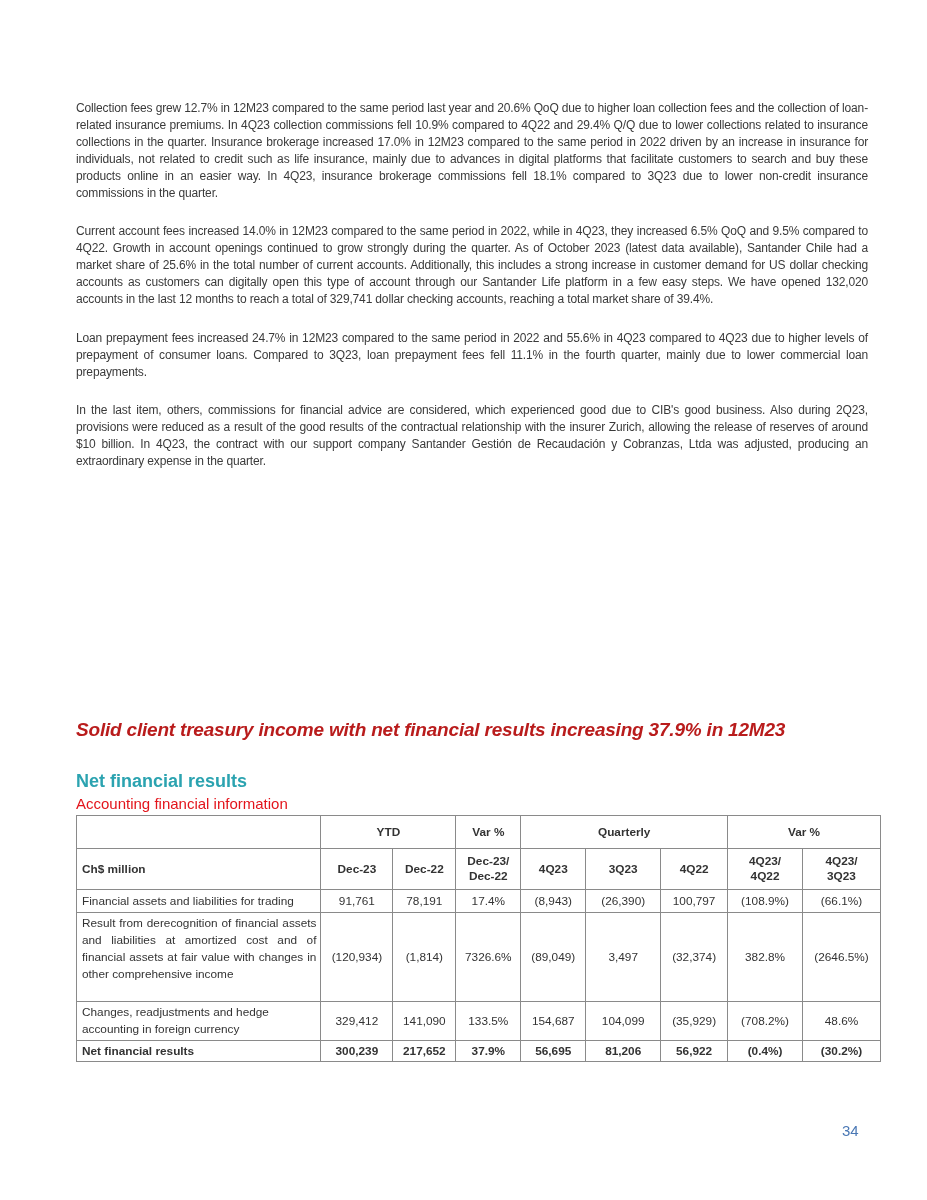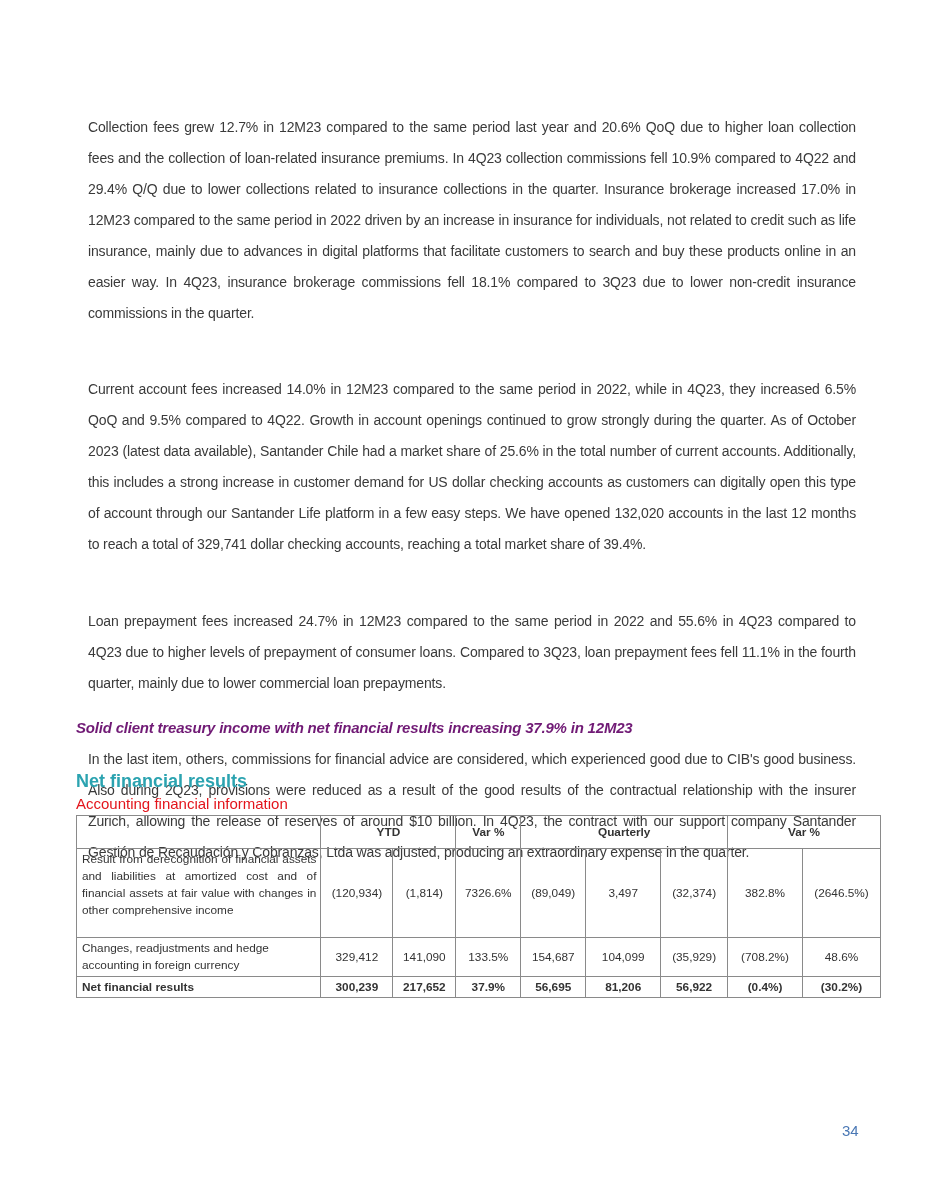--- a/index.html
+++ b/index.html
@@ -1,21 +1,21 @@
 <!DOCTYPE html>
 <html><head>
   <meta charset="utf-8">
   <style>
     html, body { margin: 0; padding: 0; background: #ffffff; }
     body { width: 927px; height: 1200px; position: relative; overflow: hidden;
            font-family: "Liberation Sans", sans-serif; color: #3a3a3a; }
     .page { position: absolute; left: 76px; top: 100px; width: 792px; }
-    .para { font-size: 14px; line-height: 31px; text-align: justify; margin: 12px; letter-spacing: -0.15px; }
+    .para { font-size: 12px; line-height: 17px; text-align: justify; margin: 0; letter-spacing: -0.15px; }
     .gap { height: 21.4px; }
-    .section-heading { position: absolute; left: 76px; top: 719px; font-size: 15px; font-weight: bold; font-style: italic; color: #701a75; letter-spacing: -0.2px; }
+    .section-heading { position: absolute; left: 76px; top: 719px; font-size: 19px; font-weight: bold; font-style: italic; color: #b91c1c; letter-spacing: -0.2px; }
     .table-title { position: absolute; left: 76px; top: 771px; font-size: 18px; font-weight: bold; color: #2ba3b0; }
     .table-subtitle { position: absolute; left: 76px; top: 795px; font-size: 15px; color: #e3141b; }
     table.fin { position: absolute; left: 76px; top: 815px; width: 805px; border-collapse: collapse; font-size: 11.8px; color: #333; }
     table.fin td { border: 1.5px solid #8a8a8a; padding: 2px 4px; text-align: center; vertical-align: middle; }
     table.fin td.label { text-align: left; padding-left: 5px; }
     table.fin td.justify { text-align: justify; line-height: 17px; vertical-align: top; padding-top: 2px; }
     table.fin tr.group-row td { height: 28px; font-weight: bold; }
     table.fin tr.head-row td { height: 36px; font-weight: bold; line-height: 15px; }
     table.fin tr.r1 td { height: 18px; }
     table.fin tr.r2 td { height: 84px; }
@@ -53,20 +53,42 @@
       <col style="width:78px">
   </colgroup>
   <tbody>
       <tr class="group-row">
     <td></td>
     <td colspan="2">YTD</td>
     <td>Var %</td>
     <td colspan="3">Quarterly</td>
     <td colspan="2">Var %</td>
   </tr>
+  <tr class="head-row">
+    <td class="label">Ch$ million</td>
+    <td>Dec-23</td>
+    <td>Dec-22</td>
+    <td><span>Dec-23/</span><br><span>Dec-22</span></td>
+    <td>4Q23</td>
+    <td>3Q23</td>
+    <td>4Q22</td>
+    <td><span>4Q23/</span><br><span>4Q22</span></td>
+    <td><span>4Q23/</span><br><span>3Q23</span></td>
+  </tr>
+  <tr class="r1">
+    <td class="label">Financial assets and liabilities for trading</td>
+    <td>91,761</td>
+    <td>78,191</td>
+    <td>17.4%</td>
+    <td>(8,943)</td>
+    <td>(26,390)</td>
+    <td>100,797</td>
+    <td>(108.9%)</td>
+    <td>(66.1%)</td>
+  </tr>
   <tr class="r2">
     <td class="label justify">Result from derecognition of financial assets and liabilities at amortized cost and of financial assets at fair value with changes in other comprehensive income</td>
     <td>(120,934)</td>
     <td>(1,814)</td>
     <td>7326.6%</td>
     <td>(89,049)</td>
     <td>3,497</td>
     <td>(32,374)</td>
     <td>382.8%</td>
     <td>(2646.5%)</td>

